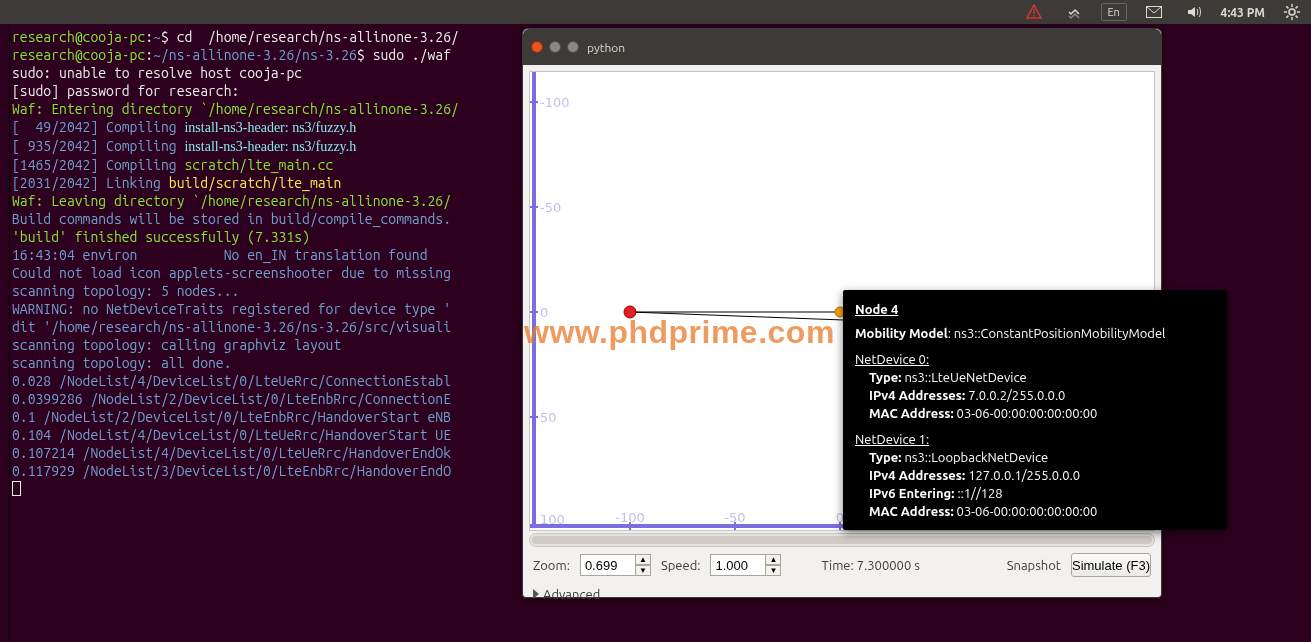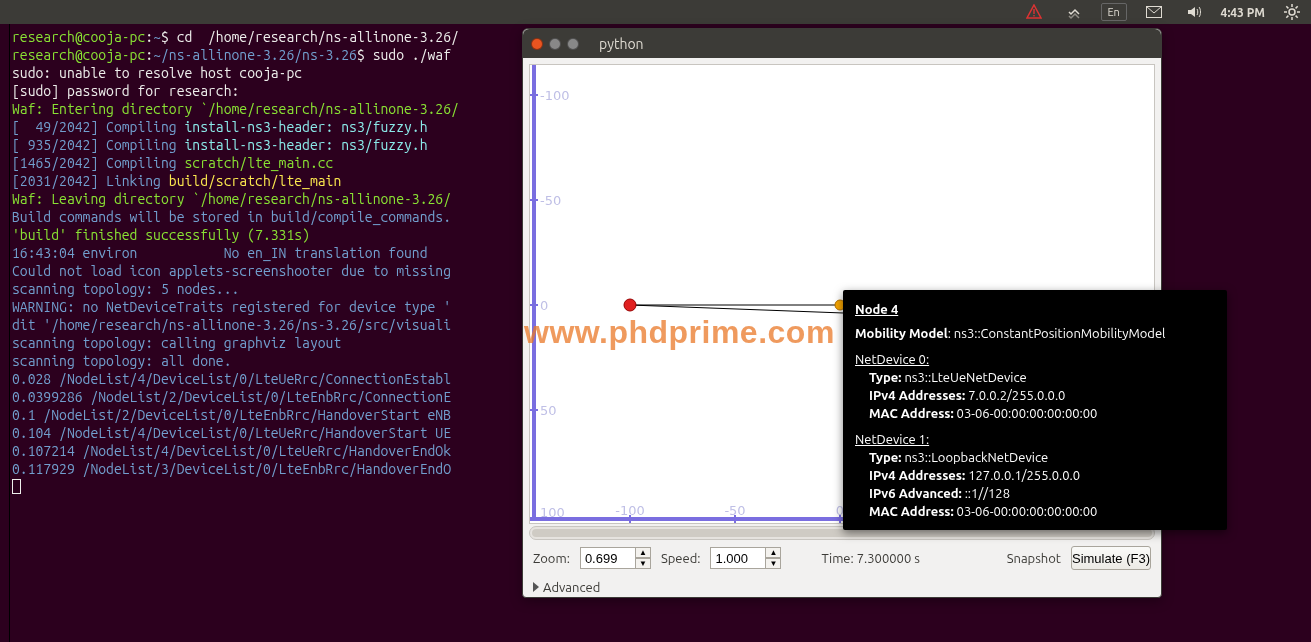--- a/index.html
+++ b/index.html
@@ -11,26 +11,26 @@
   .top-panel .time { font-weight: 600; }
   
   .launcher { position: absolute; top: 24px; left: 0; width: 10px; height: 618px; background: #2c001e; border-right: 1px solid #000; }
   
   .terminal { position: absolute; top: 24px; left: 10px; width: 1301px; height: 618px; background: #2c001e; font-family: "Ubuntu Mono", "DejaVu Sans Mono", monospace; font-size: 14px; line-height: 18px; padding: 4px 0 0 2px; color: #eee; }
   .terminal .line { white-space: pre; }
   .g { color: #8ae234; } 
   .b { color: #729fcf; } 
   .w { color: #eeeeec; } 
   .y { color: #fce94f; } 
-  .c { color: #8be9e9; } 
+  .c { color: #8be9e9; font-family: Liberation Serif, serif; } 
   .gr { color: #babdb6; } 
   .cursor { display: inline-block; width: 9px; height: 15px; border: 1px solid #eeeeec; vertical-align: -2px; }
   
   .pywin { position: absolute; top: 28px; left: 522px; width: 640px; height: 570px; background: #f2f1f0; border: 1px solid #3c3b37; border-radius: 6px 6px 4px 4px; box-shadow: 0 3px 12px rgba(0,0,0,.35); overflow: visible; }
-  .titlebar { height: 29px; background: #3c3b37; border-radius: 6px 6px 0 0; display: flex; align-items: center; padding: 0 8px; gap: 20px; color: #dfdbd2; font-size: 14px; }
+  .titlebar { height: 36px; background: #3c3b37; border-radius: 6px 6px 0 0; display: flex; align-items: center; padding: 0 8px; gap: 8px; color: #dfdbd2; font-size: 12px; }
   .tb-btns { display: flex; gap: 6px; }
   .tb-btn { width: 12px; height: 12px; border-radius: 50%; border: 1px solid rgba(0,0,0,.4); }
   .tb-close { background: #e95420; }
   .tb-min { background: #888; }
   .tb-max { background: #888; }
   .plot-area { position: relative; margin: 6px 6px 0 6px; height: 460px; background: #fff; border: 1px solid #c8c5c0; }
   .plot-area svg { position: absolute; inset: 0; }
   .hscroll { margin: 2px 6px 0 6px; height: 14px; background: #e6e3df; border: 1px solid #c8c5c0; border-radius: 7px; position: relative; }
   .hscroll .thumb { position: absolute; left: 2px; top: 2px; right: 2px; bottom: 2px; background: #cfcbc4; border-radius: 6px; }
   .toolbar { display: flex; align-items: center; gap: 10px; padding: 6px 10px; font-size: 13px; color: #3c3b37; }
@@ -232,17 +232,17 @@
 <div class="tooltip">
   <h4>Node 4</h4>
   <div style="margin-top:6px"><b>Mobility Model</b>: <span>ns3::ConstantPositionMobilityModel</span></div>
   <div class="sec">NetDevice 0:</div>
   <div class="kv"><b>Type:</b> <span>ns3::LteUeNetDevice</span></div>
   <div class="kv"><b>IPv4 Addresses:</b> <span>7.0.0.2/255.0.0.0</span></div>
   <div class="kv"><b>MAC Address:</b> <span>03-06-00:00:00:00:00:00</span></div>
   <div class="sec">NetDevice 1:</div>
   <div class="kv"><b>Type:</b> <span>ns3::LoopbackNetDevice</span></div>
   <div class="kv"><b>IPv4 Addresses:</b> <span>127.0.0.1/255.0.0.0</span></div>
-  <div class="kv"><b>IPv6 Advanced:</b> <span>::1//128</span></div>
+  <div class="kv"><b>IPv6 Entering:</b> <span>::1//128</span></div>
   <div class="kv"><b>MAC Address:</b> <span>03-06-00:00:00:00:00:00</span></div>
 </div>
 
 <div class="watermark">www.phdprime.com</div>
 
 </body></html>

